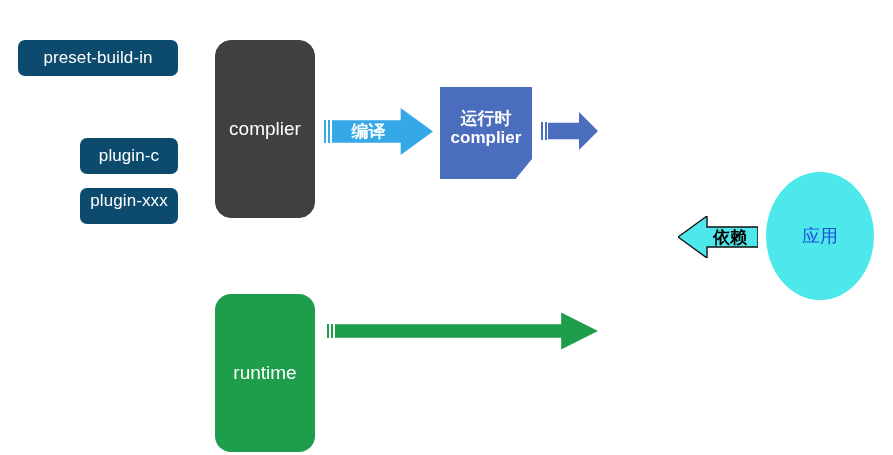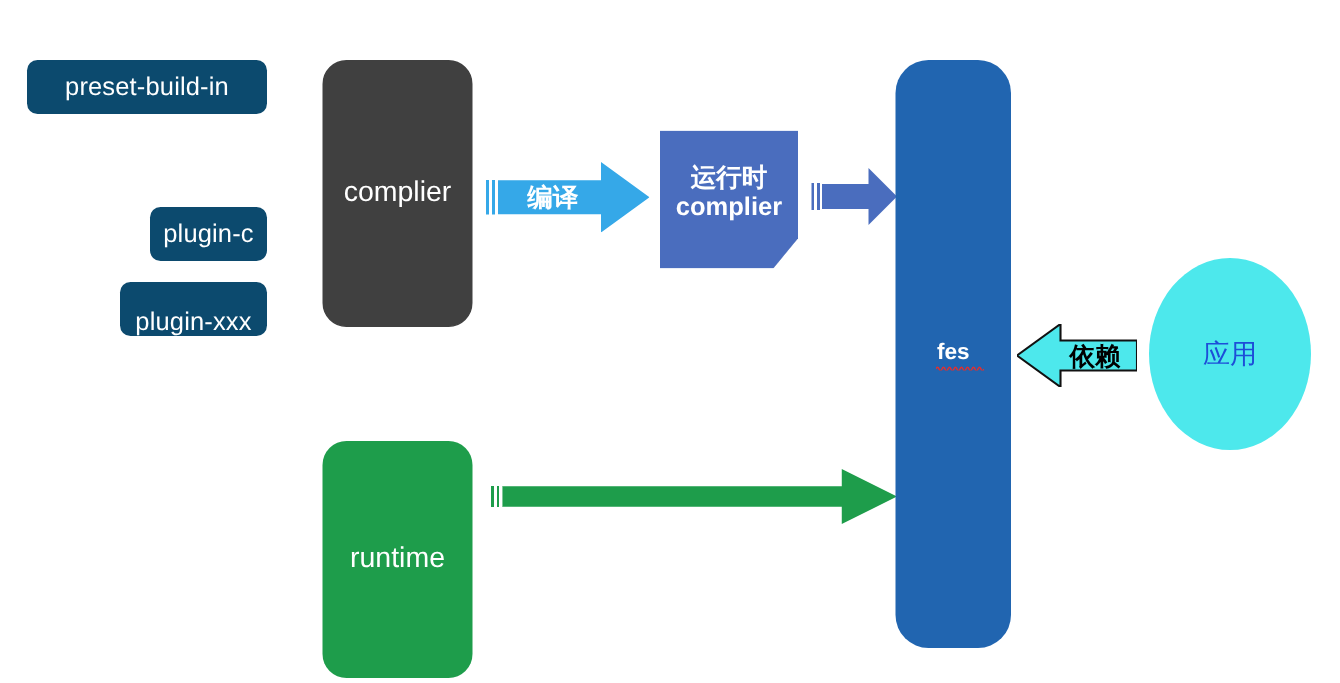--- a/index.html
+++ b/index.html
@@ -34,21 +34,21 @@
   .chip {
     background: #0c4a6e;
     border-radius: 7px;
     font-size: 17px;
     font-weight: 400;
     color: #ffffff;
     letter-spacing: 0.1px;
   }
   .chip.overflow {
     overflow: visible;
-    align-items: flex-end;
+    align-items: flex-start;
     padding-top: 3px;
   }
   .chip.overflow .chip-text {
     display: block;
     width: 80px;
   }
 
   
   .pillar {
     border-radius: 16px;
@@ -146,21 +146,21 @@
 </head>
 <body>
 
 <div id="canvas">
 
   <div class="node chip" style="left:18px; top:40px; width:160px; height:36px;">
     <span class="chip-text">preset-build-in</span>
   </div>
 
 
-  <div class="node chip" style="left:80px; top:138px; width:78px; height:36px;margin-left:20px;">
+  <div class="node chip" style="left:80px; top:138px; width:98px; height:36px;">
     <span class="chip-text">plugin-c</span>
   </div>
 
   <div class="node chip overflow" style="left:80px; top:188px; width:98px; height:36px;">
     <span class="chip-text">plugin-xxx</span>
   </div>
 
   <div class="node pillar pillar-complier" style="left:215px; top:40px; width:100px; height:178px;">
     <span>complier</span>
   </div>
@@ -196,28 +196,20 @@
 
   <div class="arrow" style="left:327px; top:311px; width:271px; height:40px;">
     <div class="arrow-body" style="left:8px; right:0;
                 background:#1E9D4B;
                 -webkit-clip-path: polygon(0 33%, 86% 33%, 86% 4%, 100% 50%, 86% 96%, 86% 67%, 0 67%);
                 clip-path: polygon(0 33%, 86% 33%, 86% 4%, 100% 50%, 86% 96%, 86% 67%, 0 67%);"></div>
     <div class="tail" style="left:0; width:8px; top:13px; height:14px;
                 background: repeating-linear-gradient(to right,#1E9D4B 0 2px,#ffffff 2px 4px);"></div>
   </div>
 
-  <div class="node pillar pillar-fes" style="left:597px; top:40px; width:77px; height:392px;">
-    <span class="fes-text">
-      <span>fes</span>
-      <svg class="squiggle" viewBox="0 0 32 4" preserveAspectRatio="none">
-        <path d="M0 3 Q1 0.5 2 3 T4 3 T6 3 T8 3 T10 3 T12 3 T14 3 T16 3 T18 3 T20 3 T22 3 T24 3 T26 3 T28 3 T30 3 T32 3" fill="none" stroke="#E03030" stroke-width="1"></path>
-      </svg>
-    </span>
-  </div>
 
   <div class="arrow" style="left:678px; top:216px; width:80px; height:42px;">
     <div class="arrow-body" style="background:#4DE8EC;
                 border:0;
                 -webkit-clip-path: polygon(0 50%, 36% 0, 36% 26%, 100% 26%, 100% 74%, 36% 74%, 36% 100%);
                 clip-path: polygon(0 50%, 36% 0, 36% 26%, 100% 26%, 100% 74%, 36% 74%, 36% 100%);"></div>
     <svg class="arrow-body" viewBox="0 0 80 42" preserveAspectRatio="none">
       <polygon points="0,21 29,0 29,11 80,11 80,31 29,31 29,42" fill="none" stroke="#111111" stroke-width="1.4"></polygon>
     </svg>
     <div class="arrow-label lbl-black" style="left:26px; right:2px;">依赖</div>

